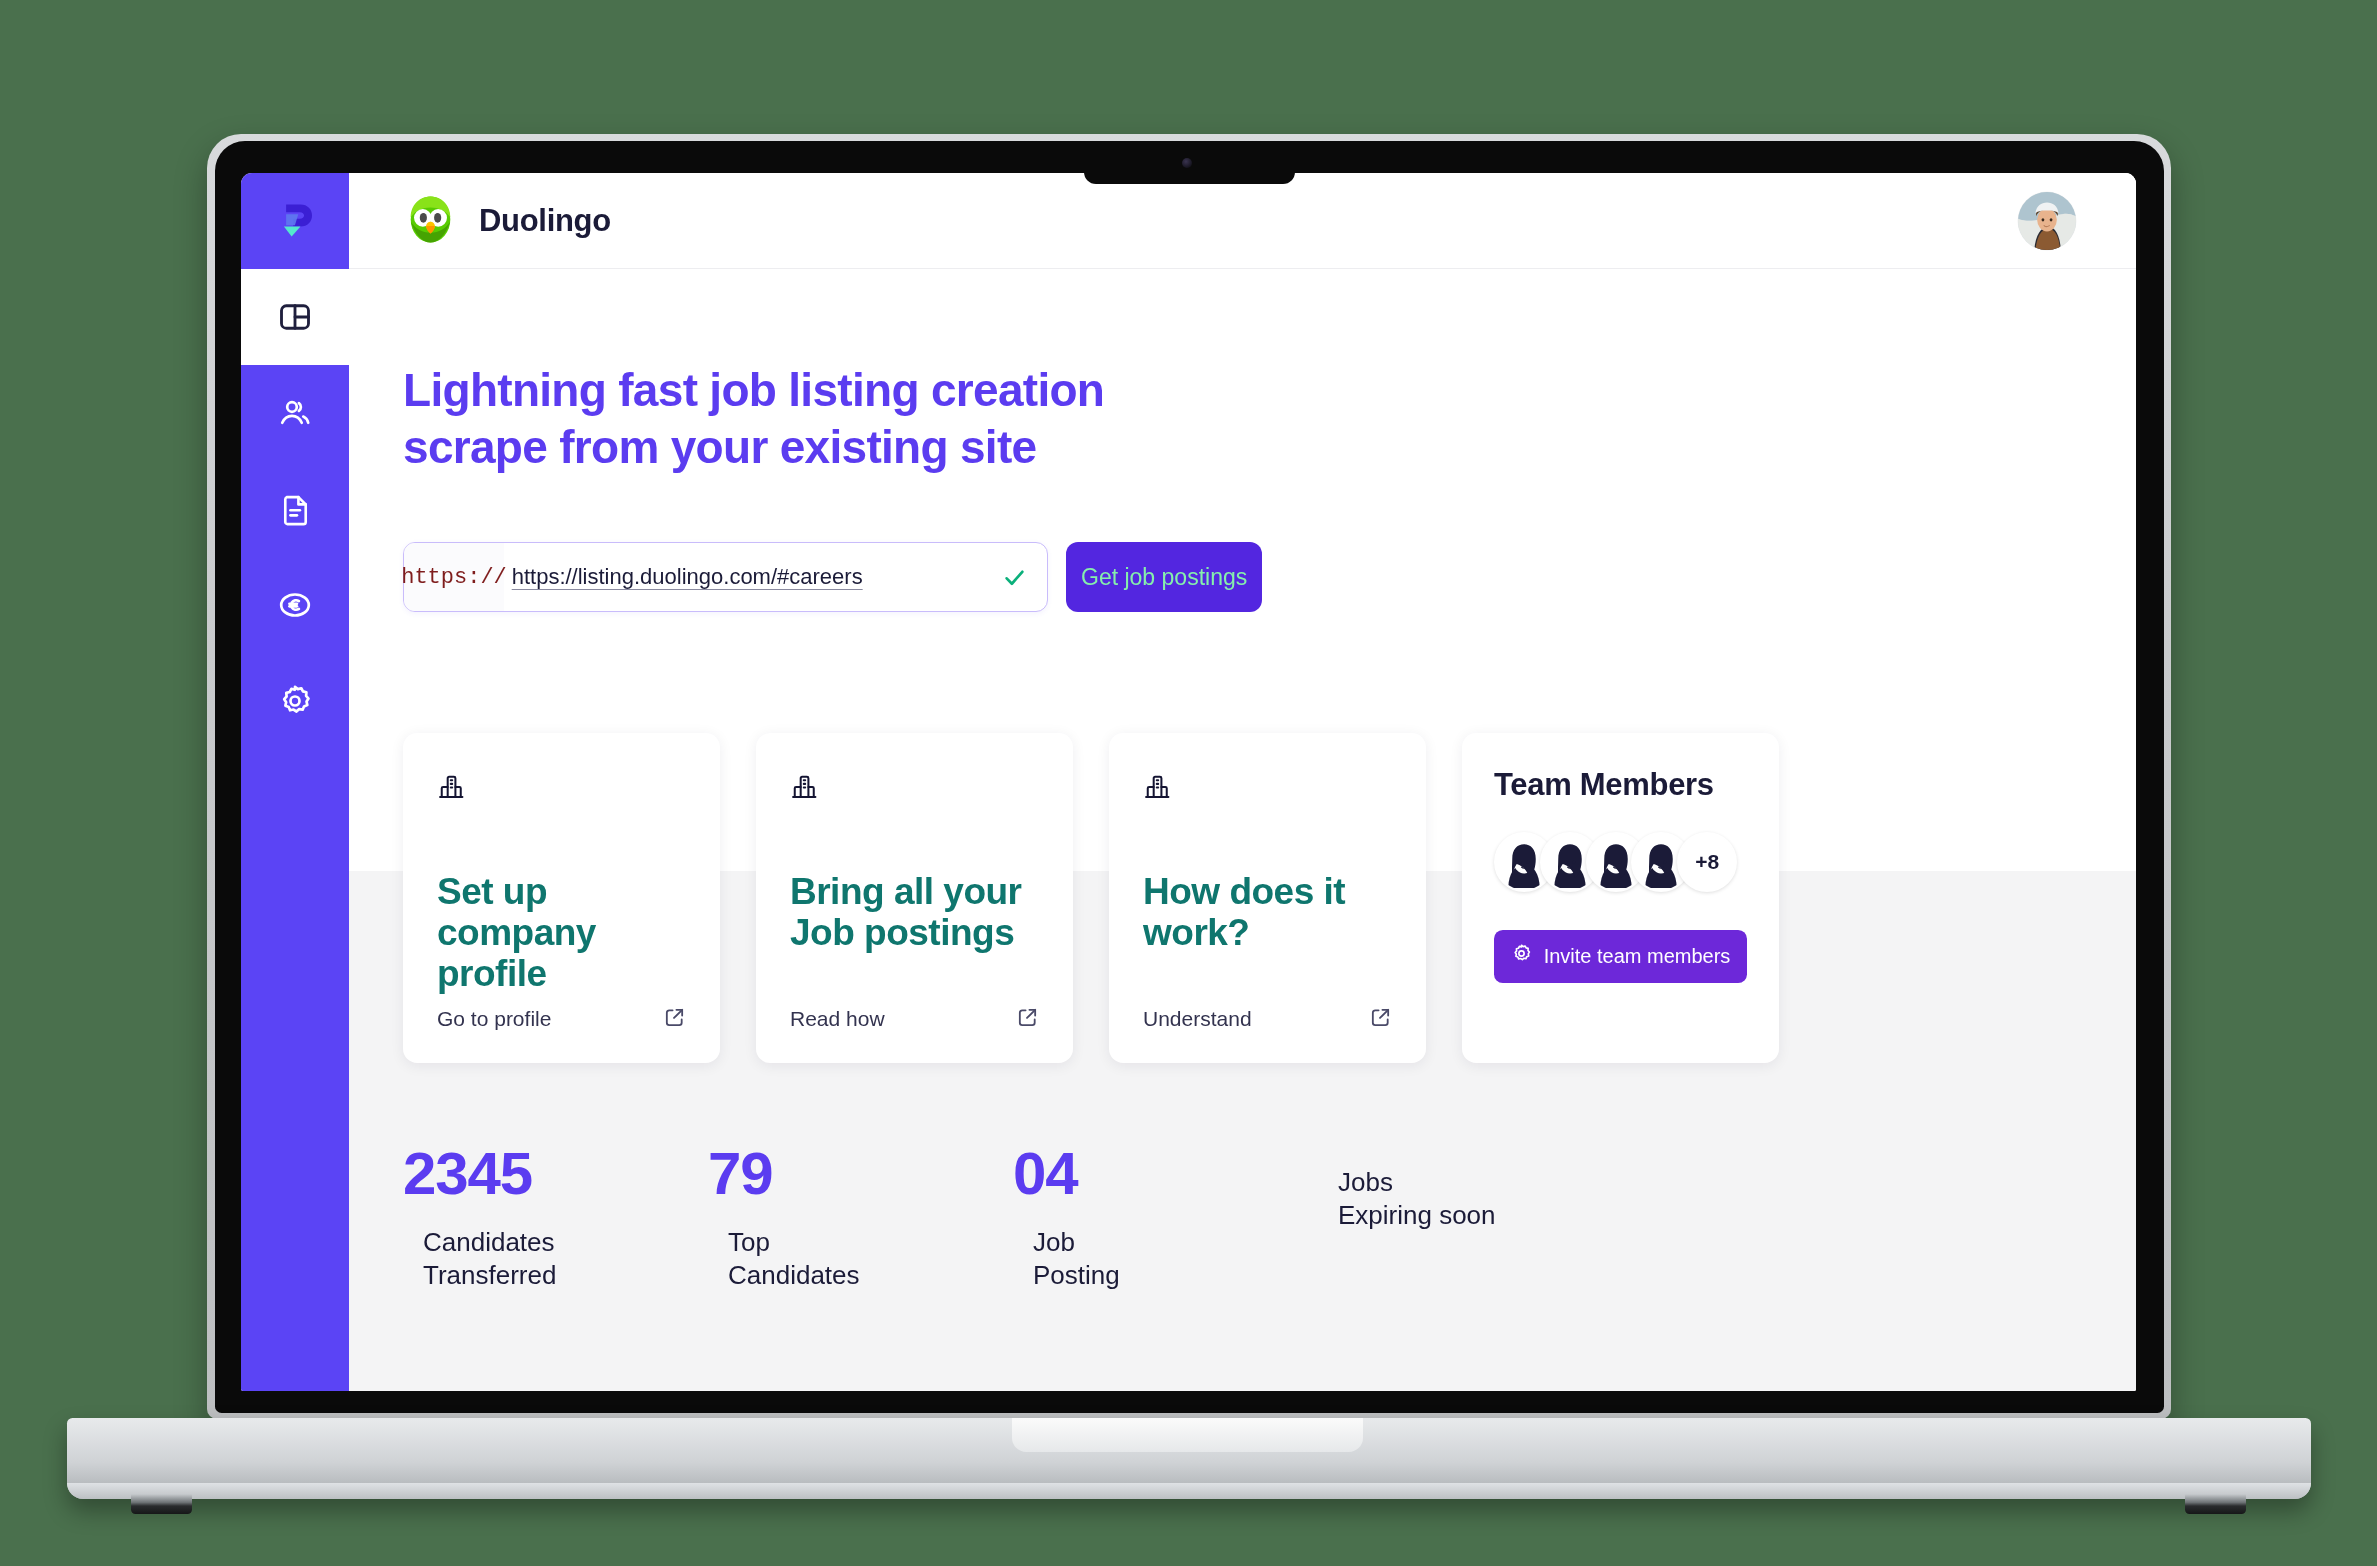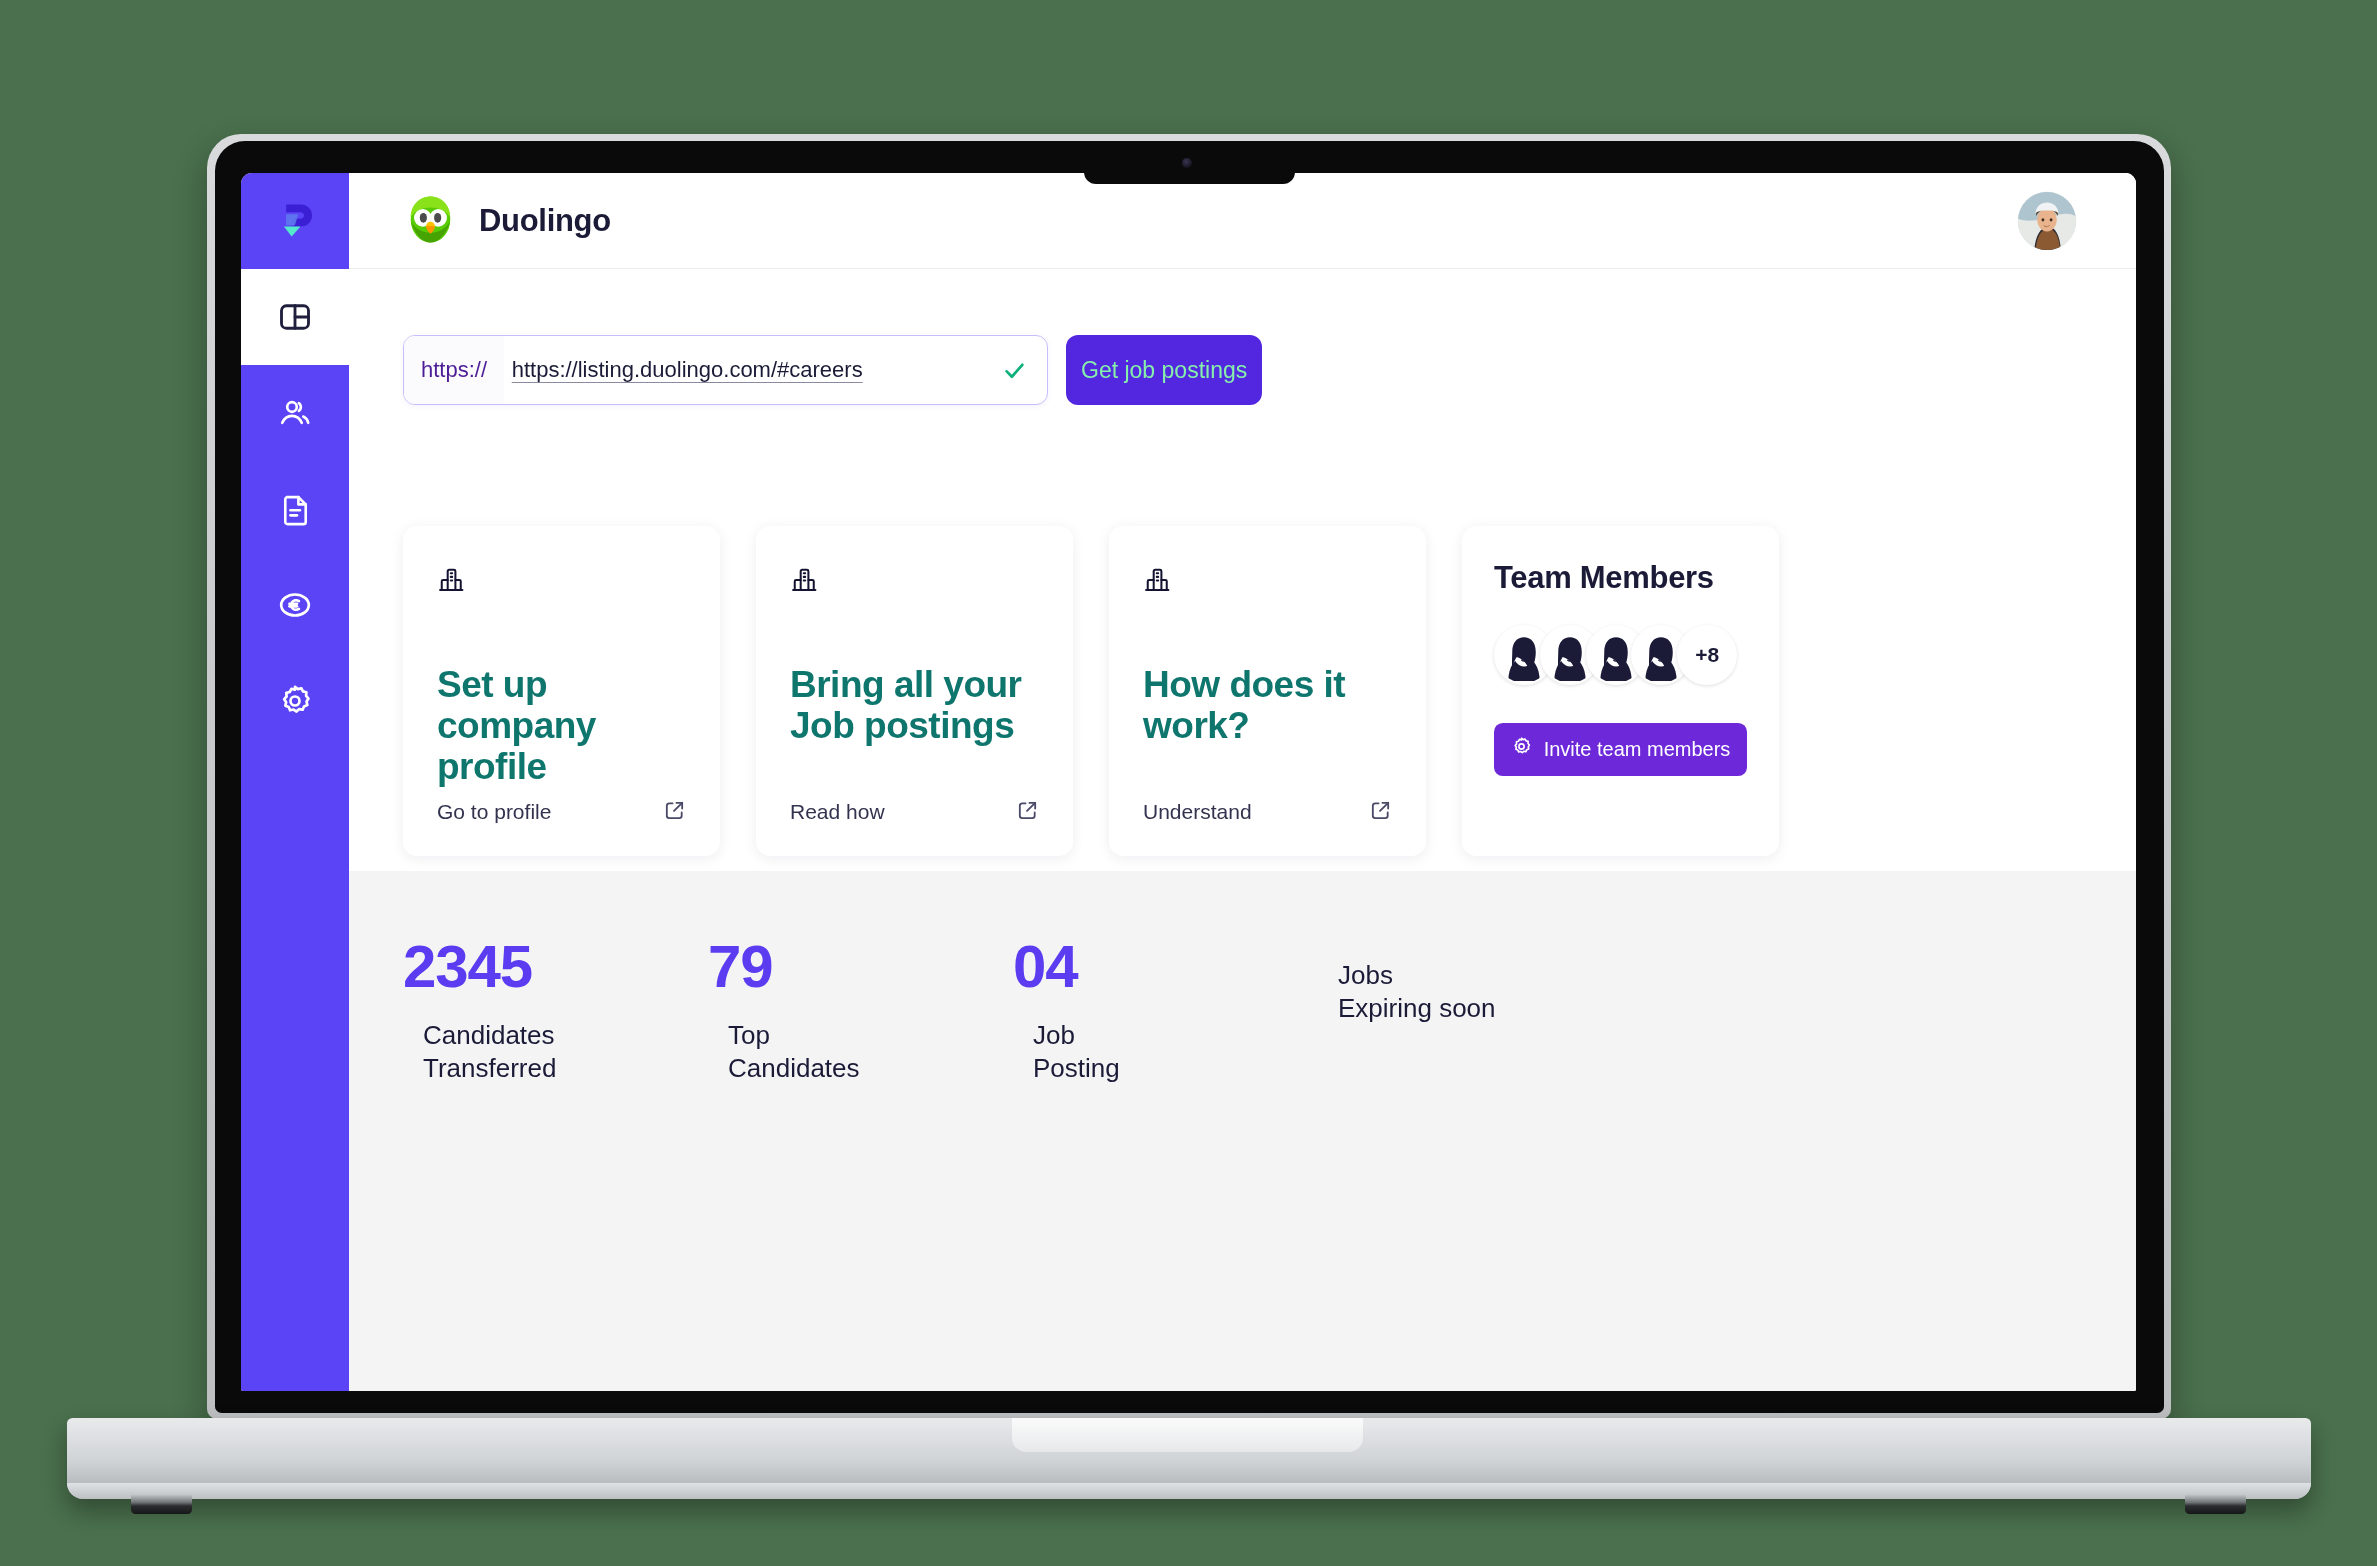--- a/index.html
+++ b/index.html
@@ -139,23 +139,24 @@
     width:645px; height:70px;
     background:#fff;
     border:1.6px solid #c9bcfb;
     border-radius:12px;
     display:flex; align-items:center;
     box-shadow:0 1.6px 5.5px rgba(90,60,240,.06);
   }
   #url-prefix {
     width:100px; height:100%;
     display:flex; align-items:center; justify-content:center;
-    font-size:22px; color:#4c1d95;
+    font-size:22px; color:#7f1d1d;
     background:#fbfbfd;
     border-radius:10.4px 0 0 10.4px;
+    font-family:Liberation Mono, monospace;
   }
   #url-value {
     flex:1; font-size:22px; color:#1b1b38;
     text-decoration:underline; text-underline-offset:5px;
     text-decoration-thickness:1.6px; text-decoration-color:#8a8aa0;
     padding-left:7.7px; cursor:text;
     white-space:nowrap; overflow:hidden;
   }
   #url-check { width:65px; display:flex; align-items:center; justify-content:center; }
   #get-btn {
@@ -325,20 +326,24 @@
               <path d="M30 36c2-12 10-18 20-18s18 6 20 18c-5-3-11-4-20-4s-15 1-20 4z" fill="#f0f2f3"></path>
               <ellipse cx="43" cy="48" rx="2.4" ry="2.8" fill="#3a2a1e"></ellipse>
               <ellipse cx="57" cy="48" rx="2.4" ry="2.8" fill="#3a2a1e"></ellipse>
               <path d="M45 58c2 2 6 2 9 0" stroke="#b9805c" stroke-width="2" fill="none" stroke-linecap="round"></path>
             </svg>
           </div>
         </header>
 
         <div id="content">
 
+          <h1 id="headline">
+            <span>Lightning fast job listing creation</span>
+            <span>scrape from your existing site</span>
+          </h1>
 
           <div id="url-row">
             <div id="url-field">
               <div id="url-prefix">https://</div>
               <div id="url-value" title="https://careers.duolingo.com/#careers">https://listing.duolingo.com/#careers</div>
               <div id="url-check">
                 <svg width="25" height="25" viewBox="0 0 24 24" fill="none" stroke="#0bb07b" stroke-width="2.6" stroke-linecap="round" stroke-linejoin="round">
                   <polyline points="4.5,12.8 9.5,18 19.5,6.5"></polyline>
                 </svg>
               </div>

